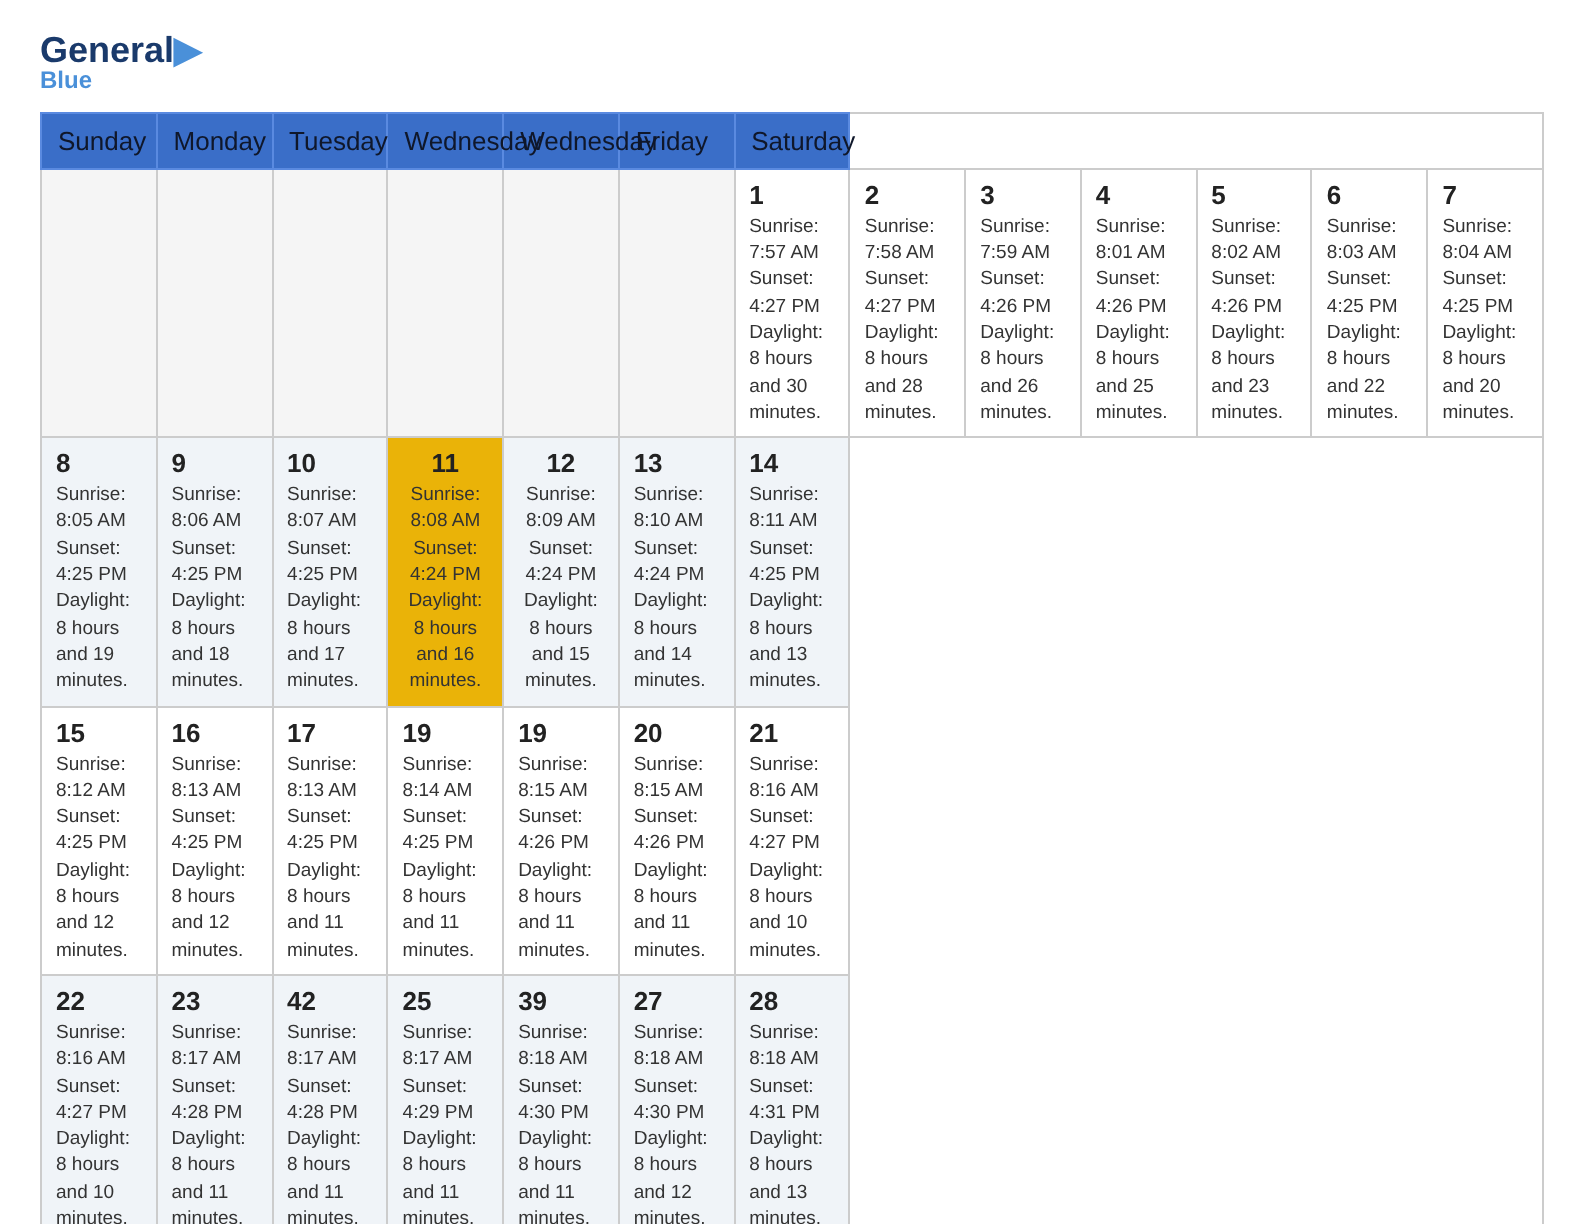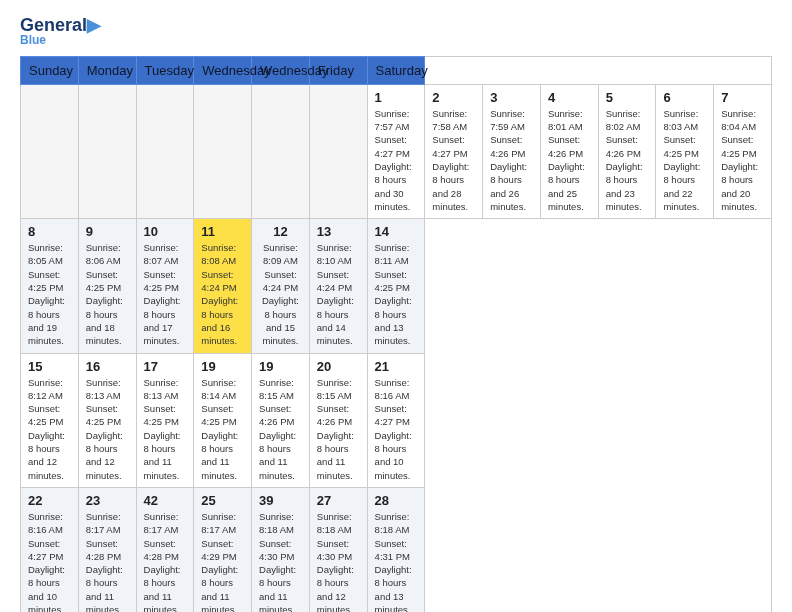--- a/index.html
+++ b/index.html
@@ -154,21 +154,21 @@
             <div class="day-info">Sunrise: 8:05 AM<br>Sunset: 4:25 PM<br>Daylight: 8 hours and 19 minutes.</div>
           </td>
           <td style="background: rgb(240, 244, 248);">
             <span class="day-num">9</span>
             <div class="day-info">Sunrise: 8:06 AM<br>Sunset: 4:25 PM<br>Daylight: 8 hours and 18 minutes.</div>
           </td>
           <td style="background: rgb(240, 244, 248);">
             <span class="day-num">10</span>
             <div class="day-info">Sunrise: 8:07 AM<br>Sunset: 4:25 PM<br>Daylight: 8 hours and 17 minutes.</div>
           </td>
-          <td style="background: #fde047;">
+          <td style="background: #eab308; text-align: center;">
             <span class="day-num">11</span>
             <div class="day-info">Sunrise: 8:08 AM<br>Sunset: 4:24 PM<br>Daylight: 8 hours and 16 minutes.</div>
           </td>
           <td style="background: rgb(240, 244, 248); text-align: center;">
             <span class="day-num">12</span>
             <div class="day-info">Sunrise: 8:09 AM<br>Sunset: 4:24 PM<br>Daylight: 8 hours and 15 minutes.</div>
           </td>
           <td style="background: rgb(240, 244, 248);">
             <span class="day-num">13</span>
             <div class="day-info">Sunrise: 8:10 AM<br>Sunset: 4:24 PM<br>Daylight: 8 hours and 14 minutes.</div>

